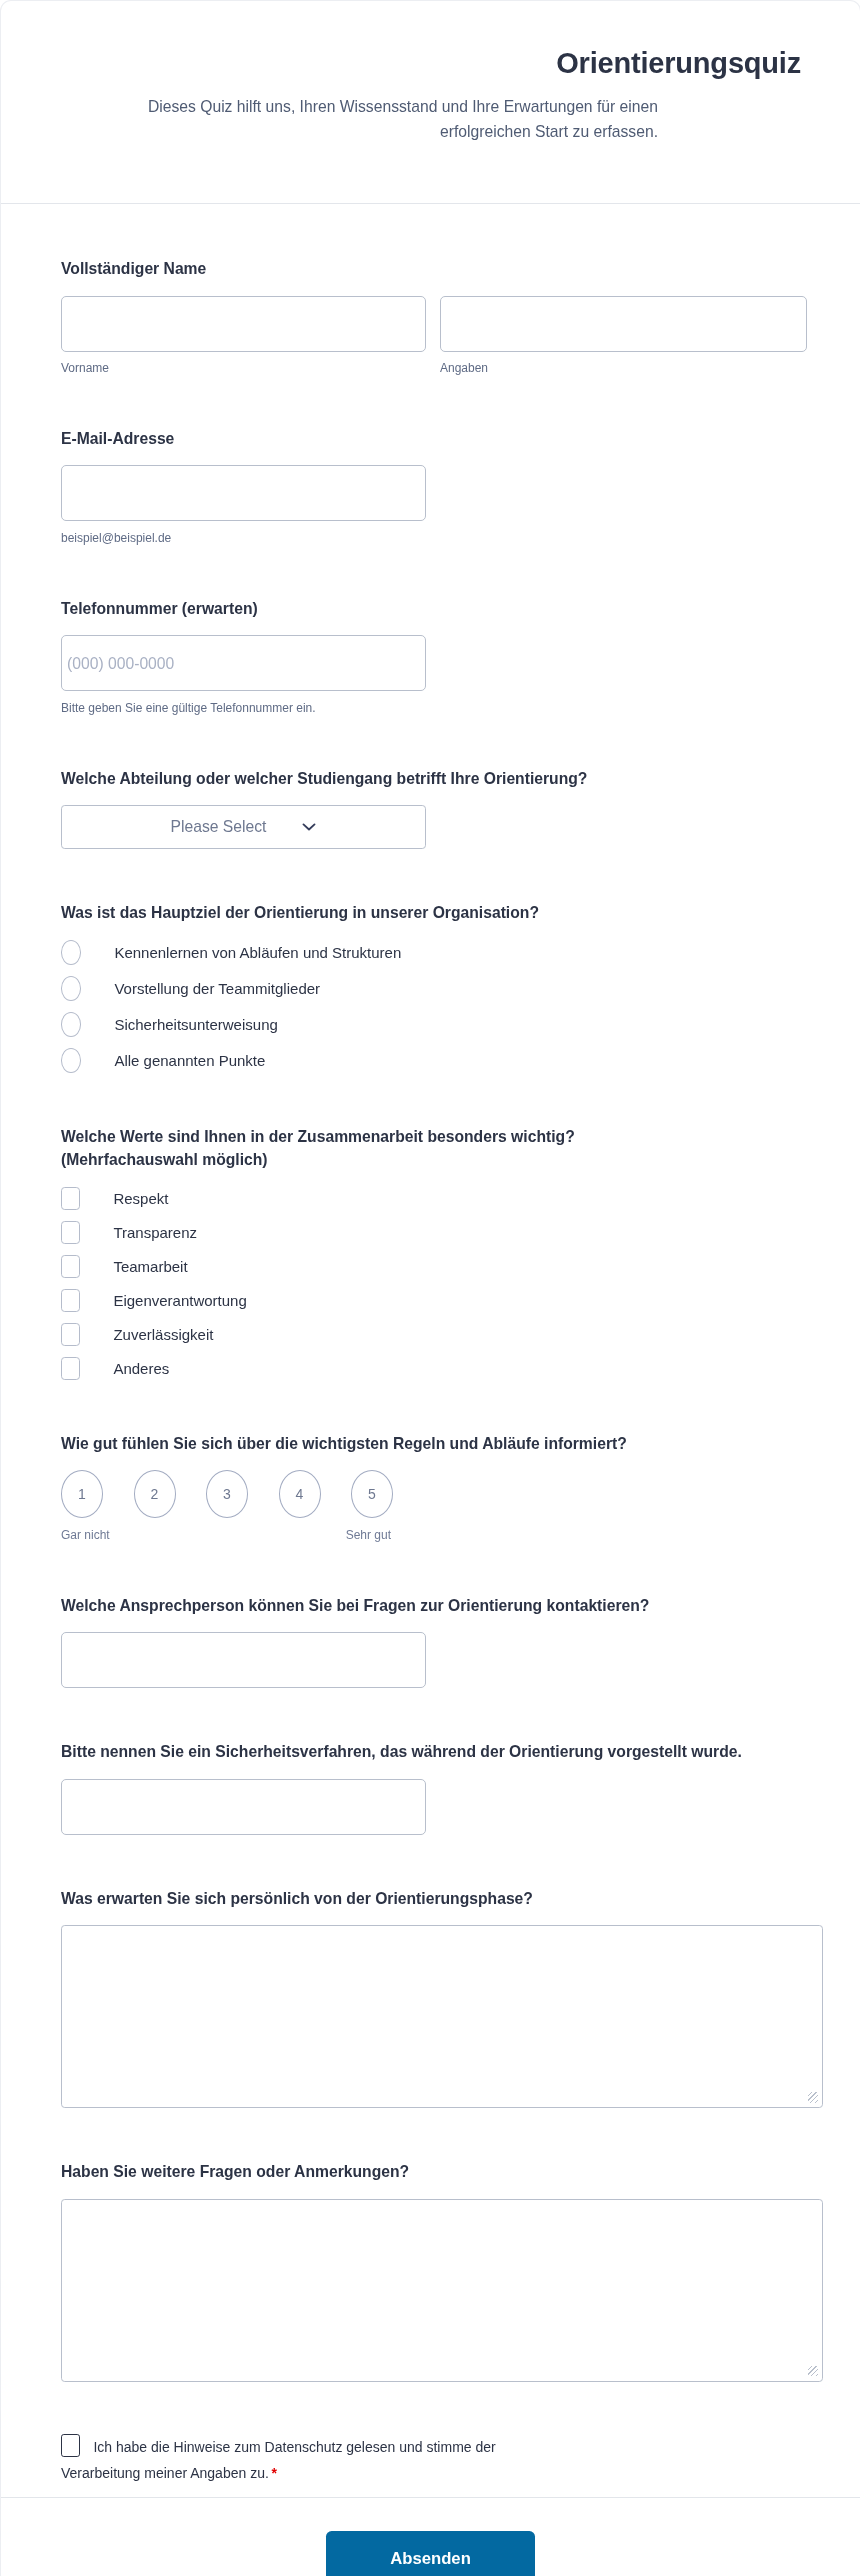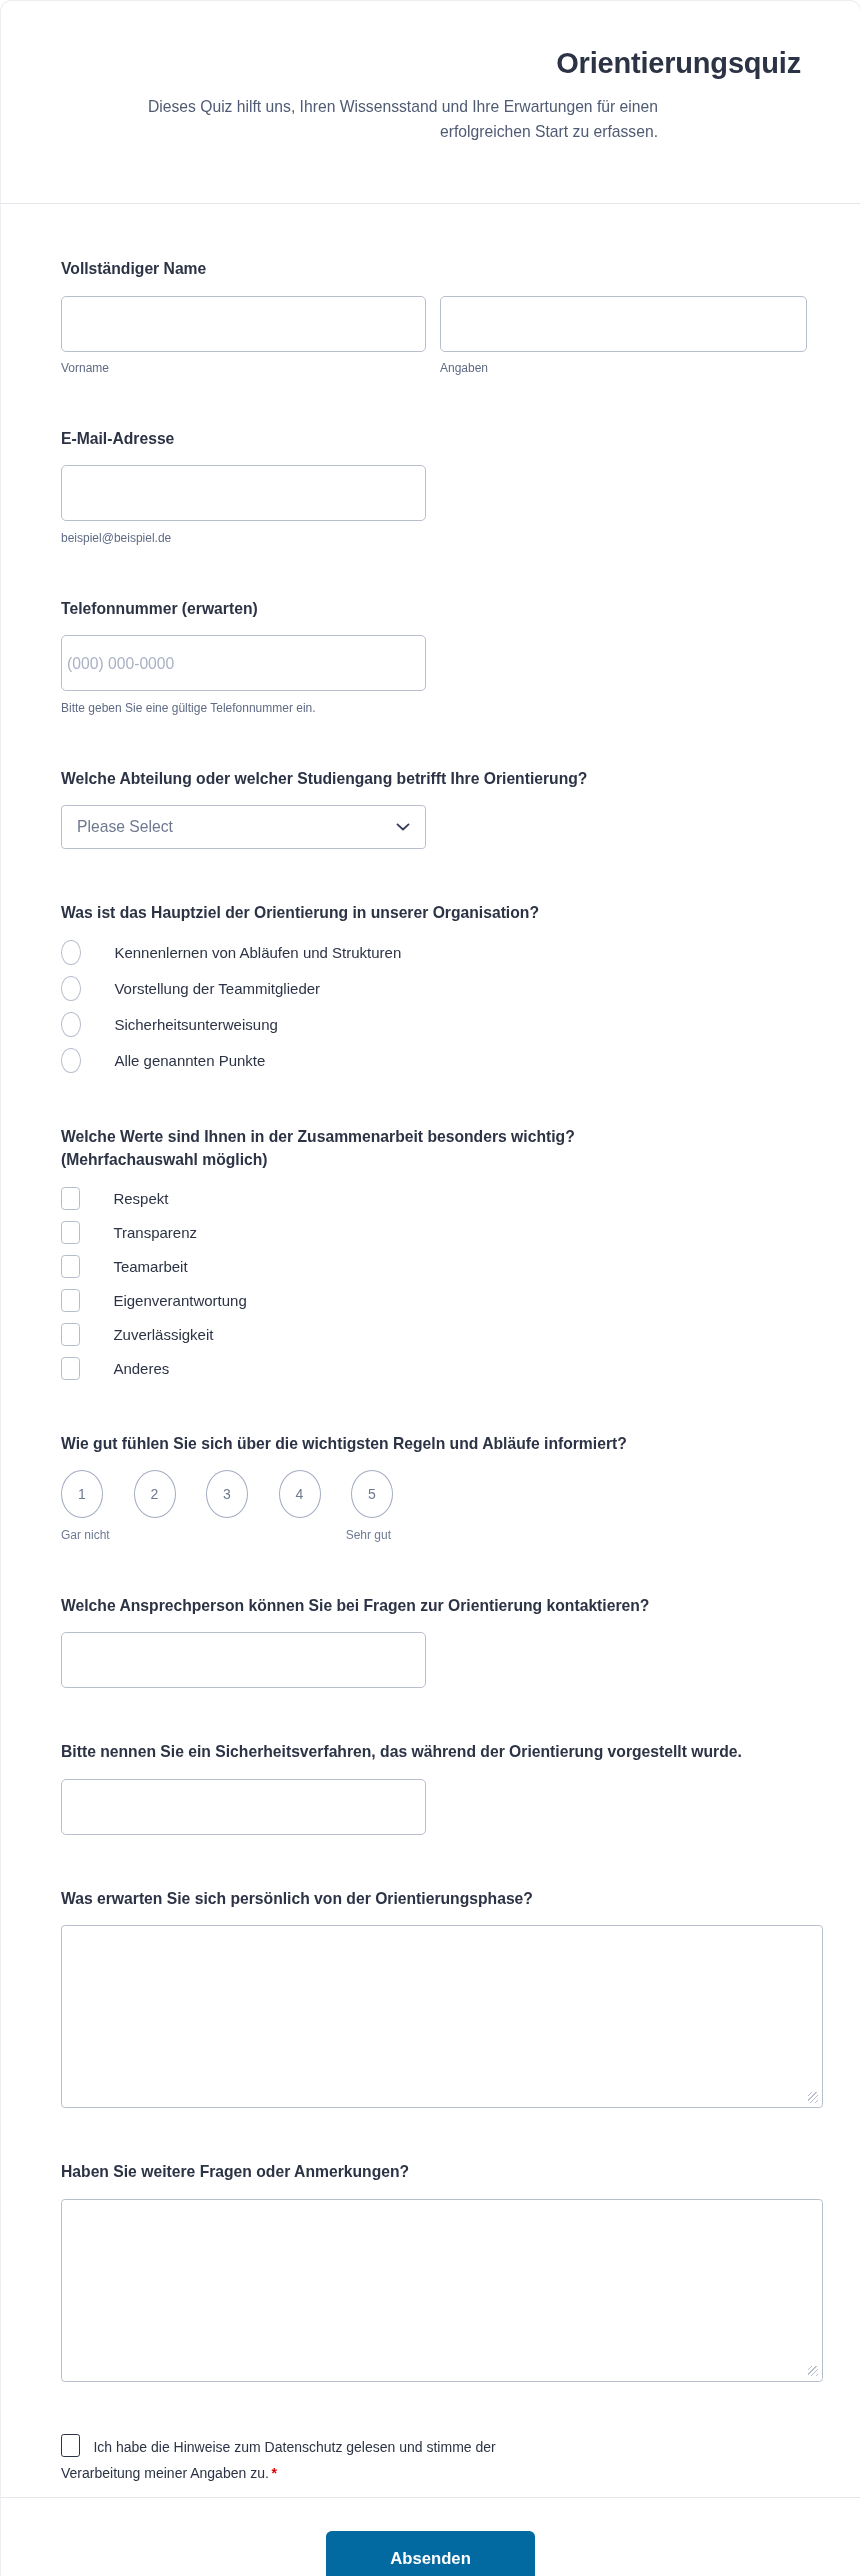--- a/index.html
+++ b/index.html
@@ -68,21 +68,21 @@
   .sublabel { font-size: 12px; color: #5f6b85; margin-top: 9.3px; }
 
   
   .select-box {
     width: 365px;
     height: 44px;
     border: 0.9px solid #b8bfcc;
     border-radius: 3.7px;
     display: flex;
     align-items: center;
-    justify-content: space-between;
+    justify-content: center;
     padding: 0 15px;
     cursor: pointer;
     background: #fff;
     gap: 36px;
   }
   .select-value { font-size: 15.7px; color: #6e7890; }
 
   
   .opt-row {
     display: flex;

